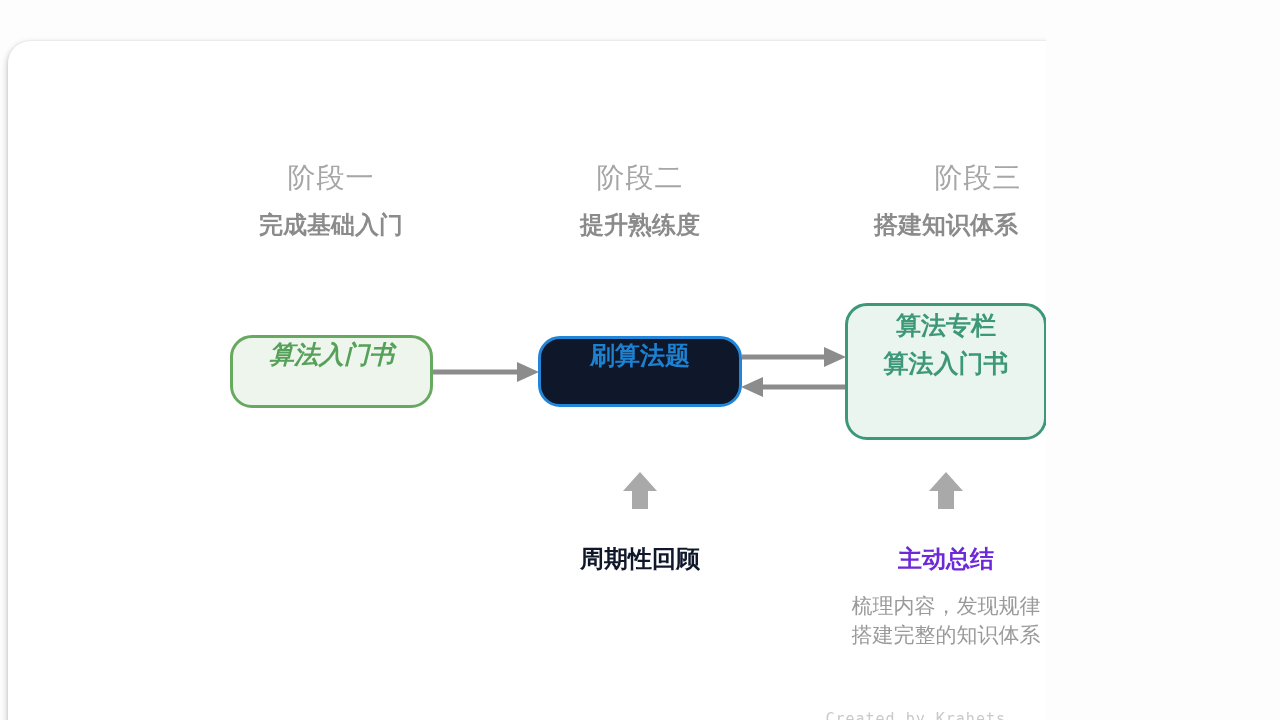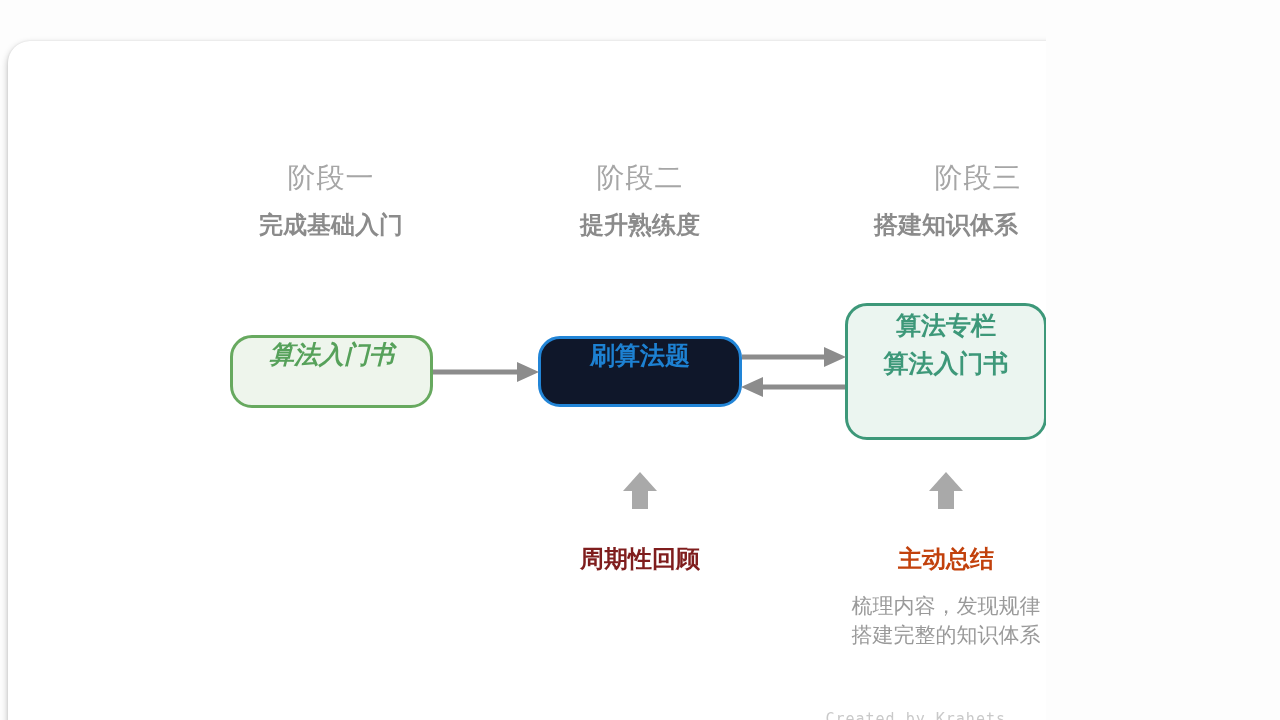--- a/index.html
+++ b/index.html
@@ -67,22 +67,22 @@
     background: #ebf5f0;
     border: 3px solid #3d9879;
     color: #3d9879;
     line-height: 38px;
   }
   .note-title {
     top: 508px;
     font-size: 24px;
     font-weight: 700;
   }
-  .note-title-blue { color: #7f1d1d; }
-  .note-title-teal { color: #c2410c; }
+  .note-title-blue { color: #0f172a; }
+  .note-title-teal { color: #6d28d9; }
   .note-desc {
     top: 556px;
     font-size: 21px;
     line-height: 29px;
     color: #9a9a9a;
     font-weight: 400;
   }
   .arrows-layer {
     position: absolute;
     left: 0; top: 0;

